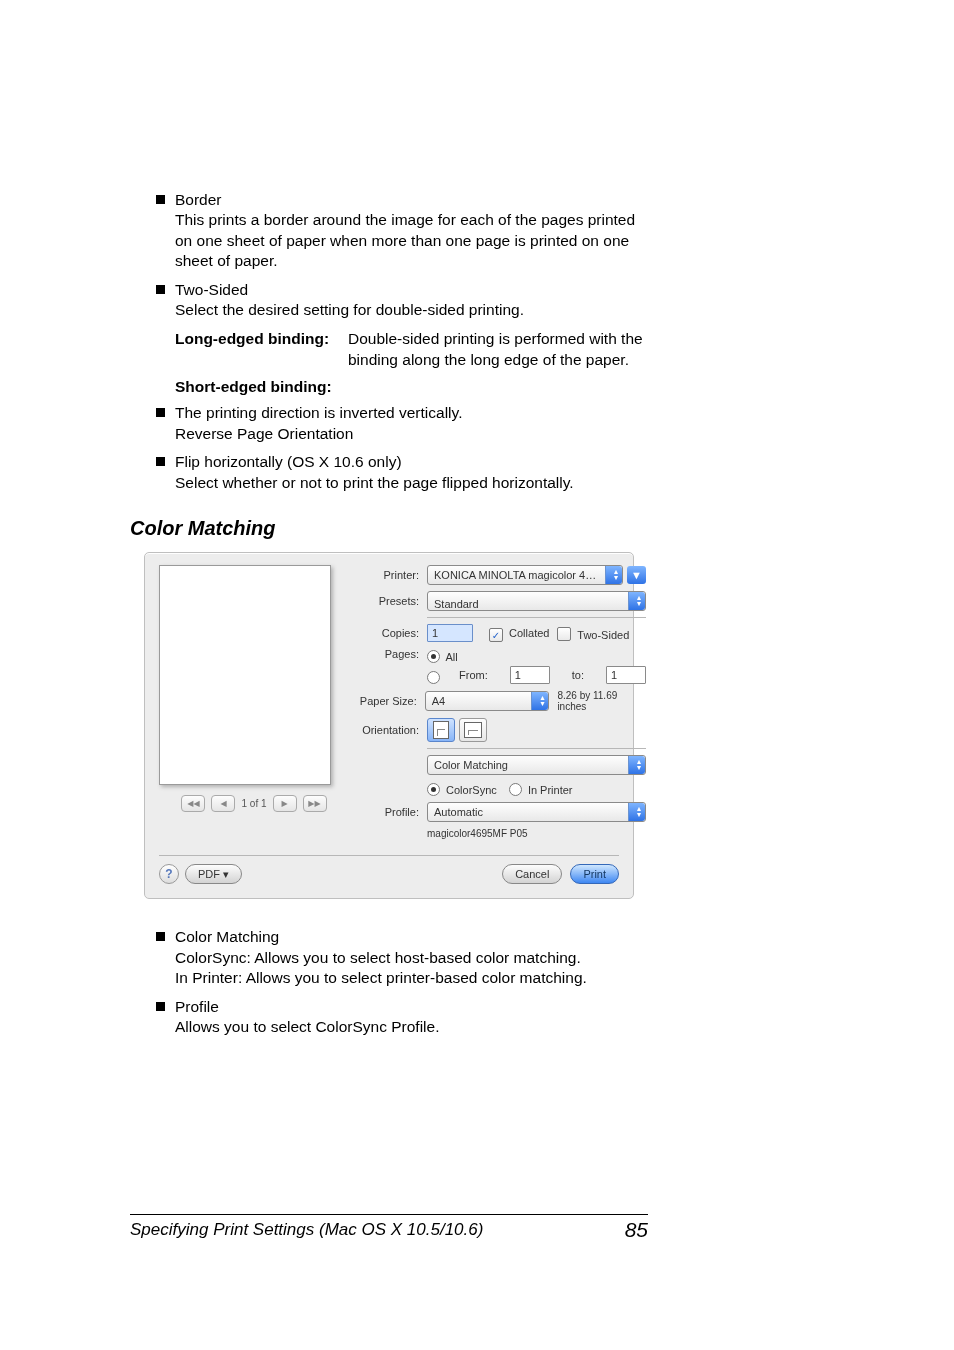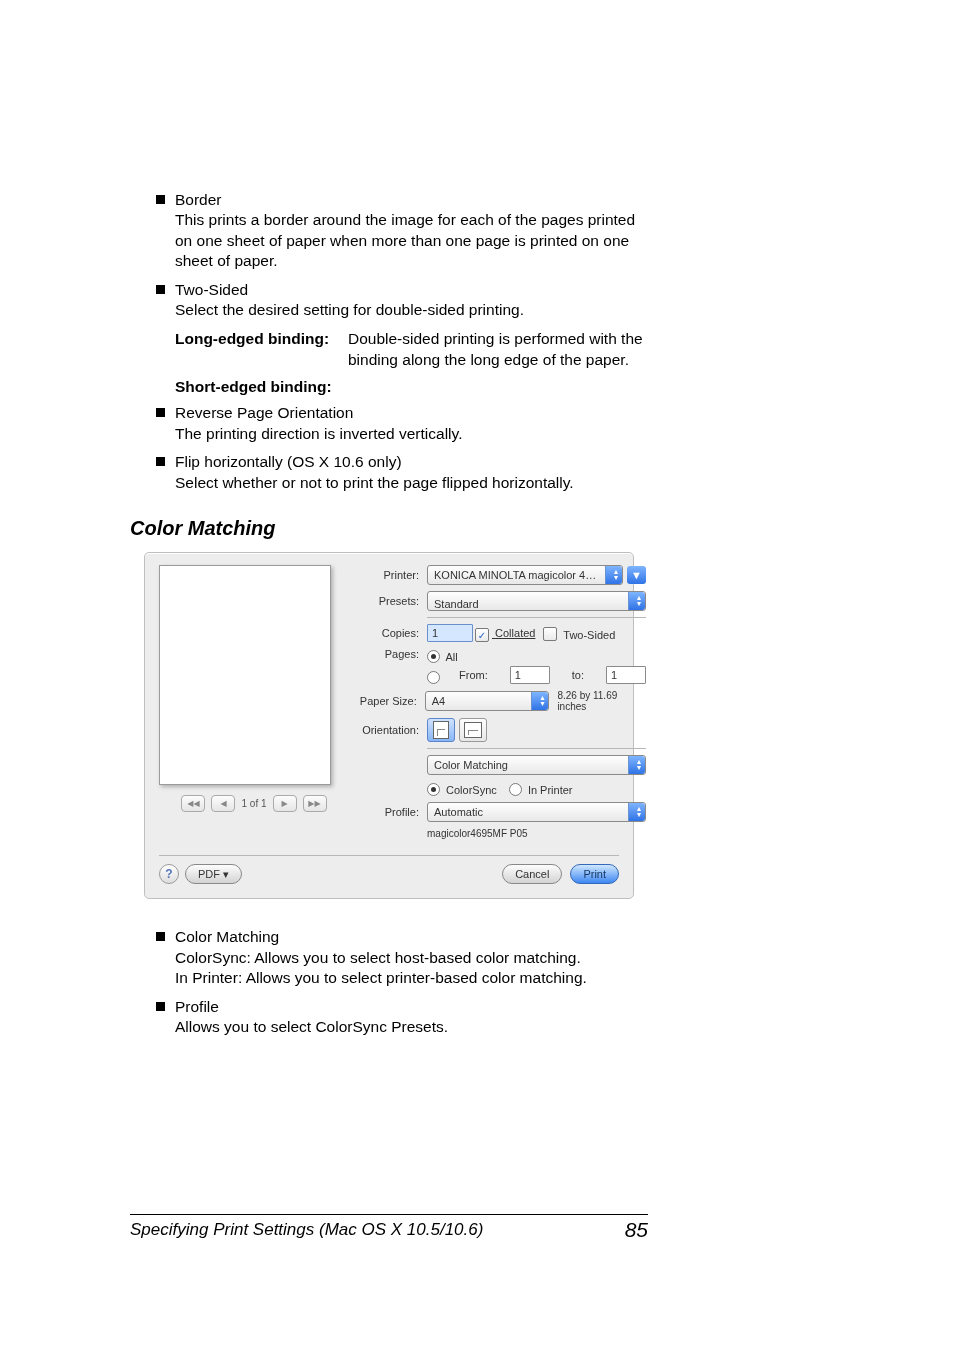--- a/index.html
+++ b/index.html
@@ -322,22 +322,22 @@
     </div>
     <div class="def-row">
       <div class="def-term"><b>Short-edged binding:</b></div>
     </div>
   </div>
 
   <div class="bullet-block">
     <div class="bullet-row">
       <div class="bullet-square"></div>
       <div class="bullet-text">
+        <div>The printing direction is inverted vertically.</div>
         <div>Reverse Page Orientation</div>
-        <div>The printing direction is inverted vertically.</div>
       </div>
     </div>
   </div>
 
   <div class="bullet-block">
     <div class="bullet-row">
       <div class="bullet-square"></div>
       <div class="bullet-text">
         <div>Flip horizontally (OS X 10.6 only)</div>
         <div>Select whether or not to print the page flipped horizontally.</div>
@@ -380,21 +380,21 @@
               <span class="dropdown-arrow">▴<br>▾</span>
             </div>
           </div>
           <hr class="hr-line">
 
           <div class="field-row">
             <div class="field-label">Copies:</div>
             <div class="input-box" style="width:36px;background:#d5e6ff;border-color:#6a8fca;">
               <span>1</span>
             </div>
-            <span style="margin-left:2px;text-decoration:underline;">
+            <span style="margin-left:16px;">
               <span class="checkbox">✓</span>
               <span>Collated</span>
             </span>
             <span style="margin-left:8px;">
               <span class="checkbox"></span>
               <span>Two-Sided</span>
             </span>
           </div>
 
           <div class="field-row" style="align-items:flex-start;">
@@ -500,21 +500,21 @@
         <div>ColorSync: Allows you to select host-based color matching.</div>
         <div>In Printer: Allows you to select printer-based color matching.</div>
       </div>
     </div>
   </div>
   <div class="bullet-block">
     <div class="bullet-row">
       <div class="bullet-square"></div>
       <div class="bullet-text">
         <div>Profile</div>
-        <div>Allows you to select ColorSync Presets.</div>
+        <div>Allows you to select ColorSync Profile.</div>
       </div>
     </div>
   </div>
 
   <div class="footer">
     <div class="footer-line"></div>
     <div class="footer-row">
       <div class="footer-left">Specifying Print Settings (Mac OS X 10.5/10.6)</div>
       <div class="footer-right">85</div>
     </div>

